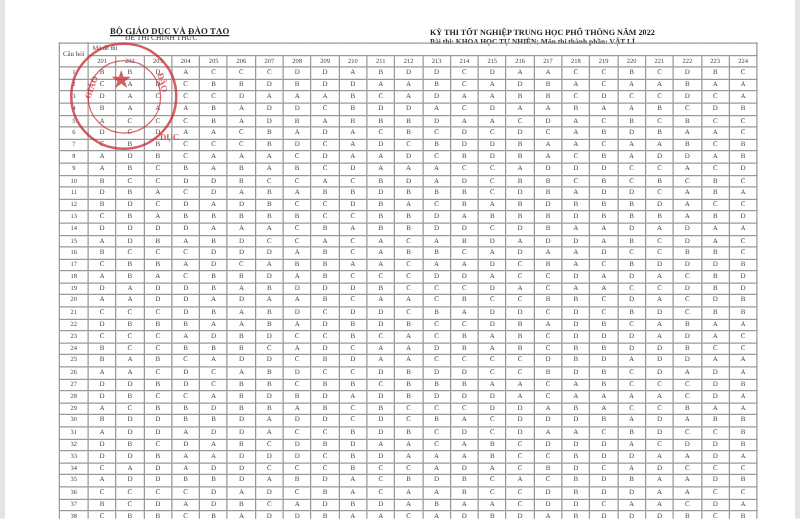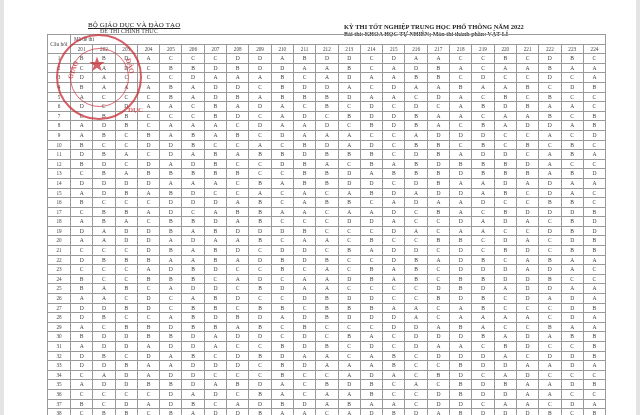--- a/index.html
+++ b/index.html
@@ -1,19 +1,19 @@
 <!DOCTYPE html>
 <html><head>
 <meta charset="utf-8">
 <style>
   html,body{margin:0;padding:0;background:#fff;}
   body{width:640px;height:415px;overflow:hidden;position:relative;font-family:"Liberation Serif","DejaVu Serif",serif;color:#333;}
   .left-edge{position:absolute;left:0;top:0;width:4px;height:415px;background:#e4e4e4;}
   .right-edge{position:absolute;right:0;top:0;width:4px;height:415px;background:#e4e4e4;}
-  .org{position:absolute;left:88px;top:21px;font-size:7px;font-weight:normal;text-decoration:underline;color:#222;letter-spacing:0.1px;}
+  .org{position:absolute;left:88px;top:21px;font-size:7px;font-weight:bold;text-decoration:underline;color:#222;letter-spacing:0.1px;}
   .sub{position:absolute;left:100px;top:28px;font-size:6px;color:#444;}
   .exam-title{position:absolute;left:344px;top:23px;font-size:6.5px;font-weight:bold;color:#222;}
   .exam-subject{position:absolute;left:344px;top:31px;font-size:6px;font-weight:bold;color:#333;}
   table{position:absolute;left:47px;top:34px;border-collapse:collapse;font-size:5.6px;color:#444;}
   td,th{border:0.6px solid #9a9a9a;text-align:center;padding:0;height:8.6px;line-height:8.6px;font-weight:normal;}
   th.qh{width:22px;font-size:5.5px;}
   th.code{width:21.3px;font-size:5.2px;}
   td.q{width:22px;font-size:5.2px;}
   td.a{width:21.3px;}
   th.mdt{text-align:left;padding-left:3px;font-size:5.2px;}

